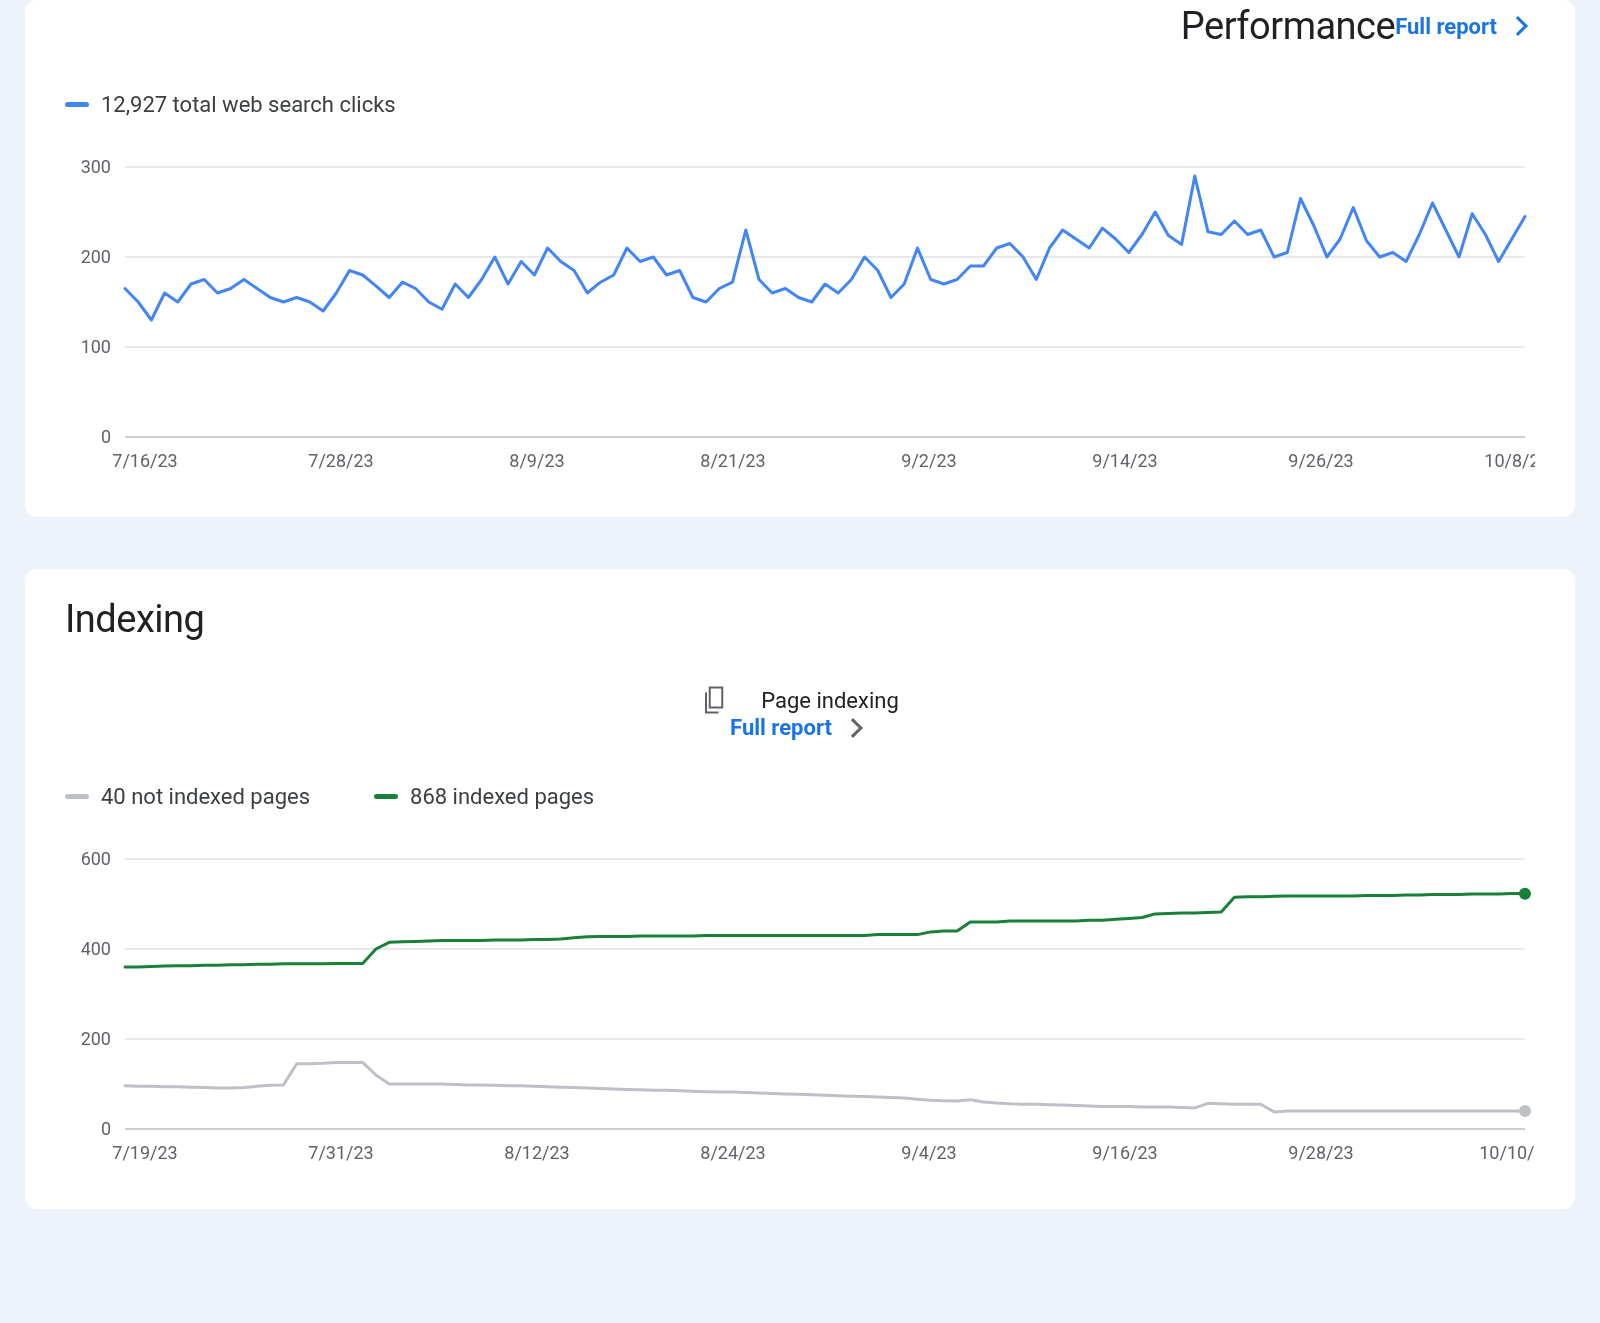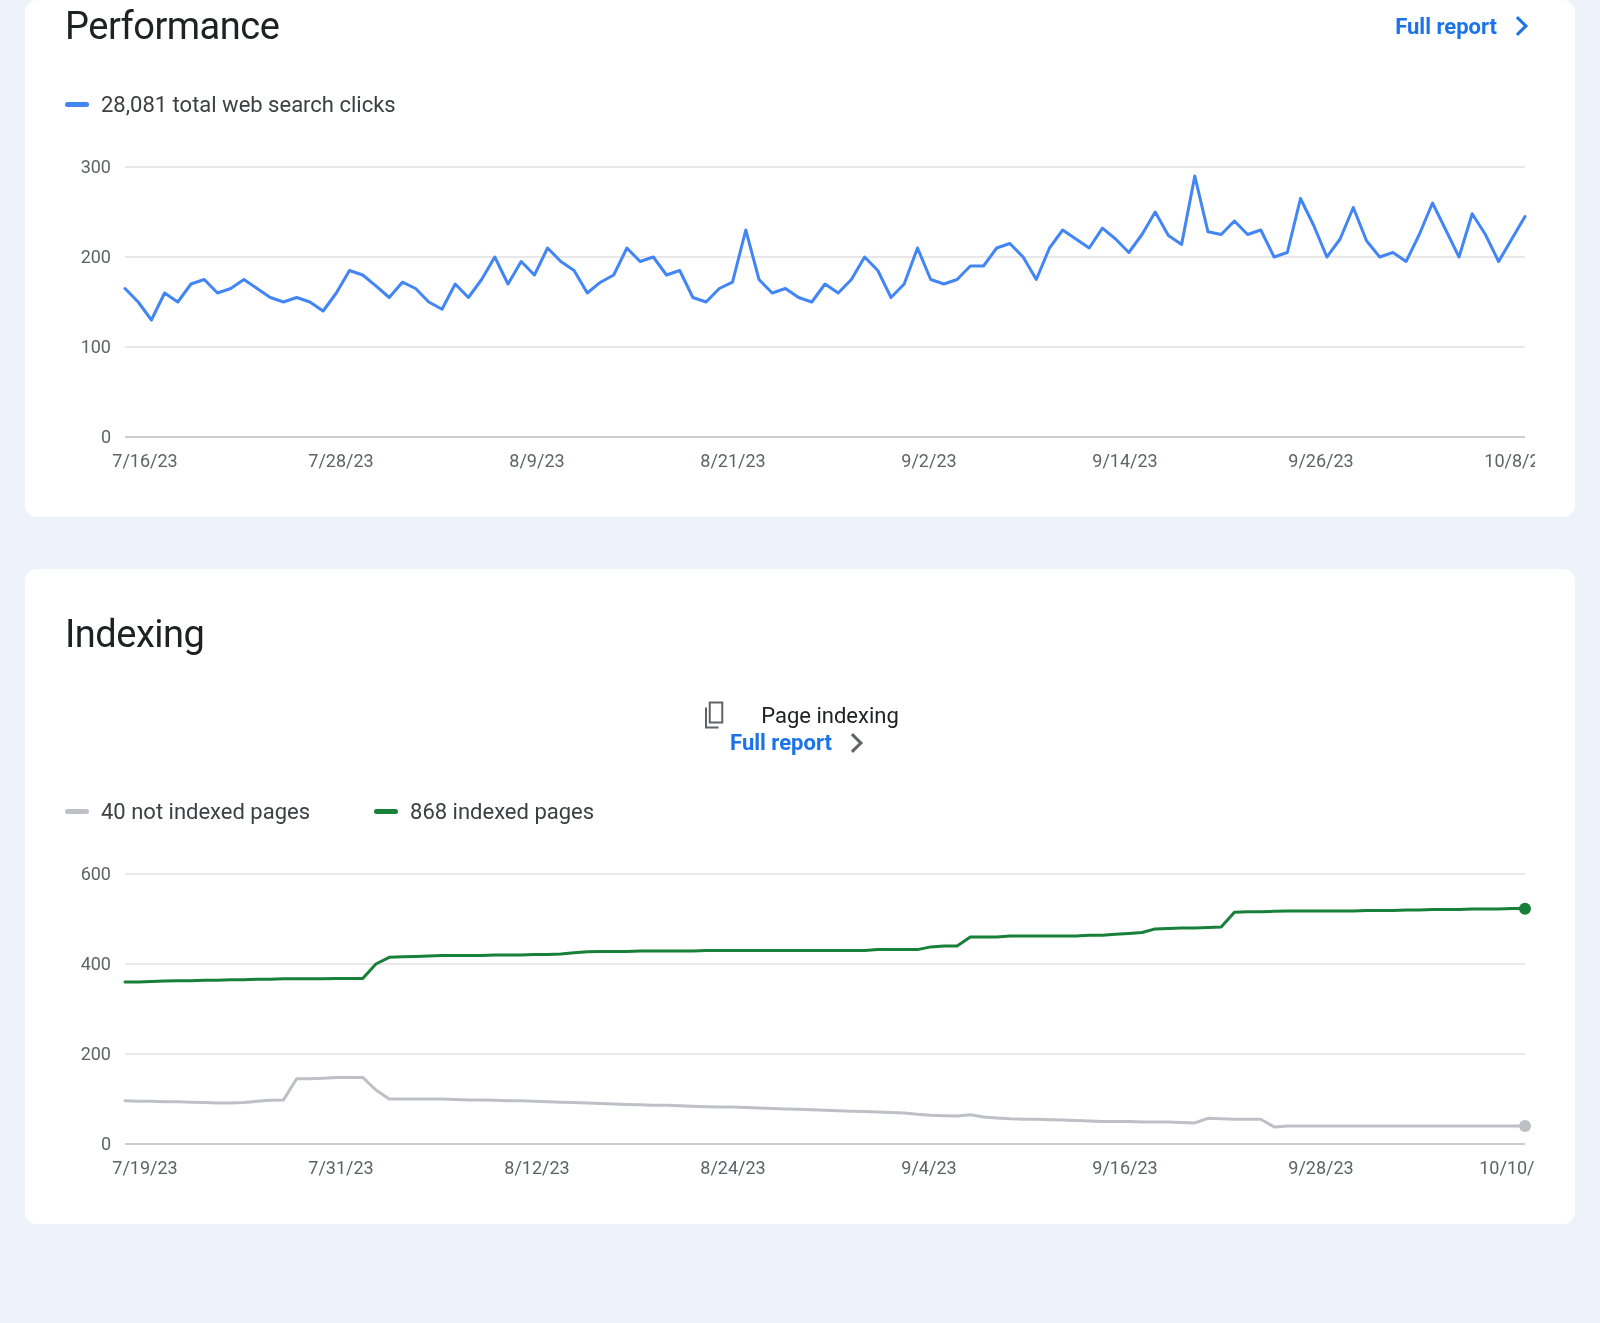--- a/index.html
+++ b/index.html
@@ -11,30 +11,30 @@
       height: 1323px;
       overflow: hidden;
     }
     .card {
       background: #fff;
       border-radius: 12px;
       margin: 0 25px 52px 25px;
       padding: 0 40px 40px 40px;
     }
     .card.perf { padding-top: 0; margin-top: 0; }
-    .card.idx { padding-top: 43px; margin-left: 25px; }
+    .card.idx { padding-top: 28px; margin-left: 25px; }
     .card-title {
       font-size: 38px;
       font-weight: 400;
       color: #202124;
       letter-spacing: -0.5px;
     }
     .header-row {
       display: flex;
-      justify-content: space-between;
+      justify-content: flex-end;
       align-items: center;
       padding-top: 4px;
     }
     .full-report {
       display: flex;
       align-items: center;
       gap: 14px;
       color: #1a73e8;
       font-size: 22px;
       font-weight: 700;
@@ -113,21 +113,21 @@
   <div class="header-row">
     <h2 class="card-title">Performance</h2>
     <div class="full-report">
       <span>Full report</span>
       <span class="chevron"></span>
     </div>
   </div>
 
   <div class="summary-row">
     <div class="legend-dash blue"></div>
-    <span>28,081 total web search clicks</span>
+    <span>12,927 total web search clicks</span>
   </div>
 
   <div class="chart-wrap">
     <svg id="perf-chart" class="chart" width="1470" height="320">
         <line x1="60" x2="1460" y1="280" y2="280" class="axis-line"></line>
         <text x="46" y="286" text-anchor="end" class="axis-label">0</text>
         <line x1="60" x2="1460" y1="190" y2="190" class="grid-line"></line>
         <text x="46" y="196" text-anchor="end" class="axis-label">100</text>
         <line x1="60" x2="1460" y1="100" y2="100" class="grid-line"></line>
         <text x="46" y="106" text-anchor="end" class="axis-label">200</text>

